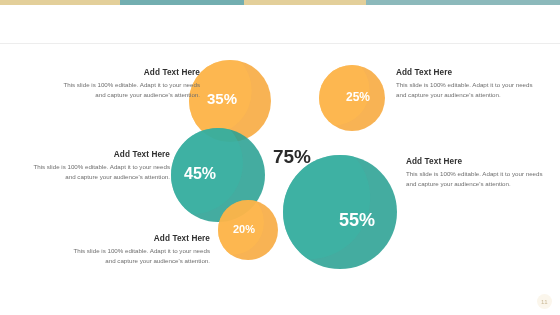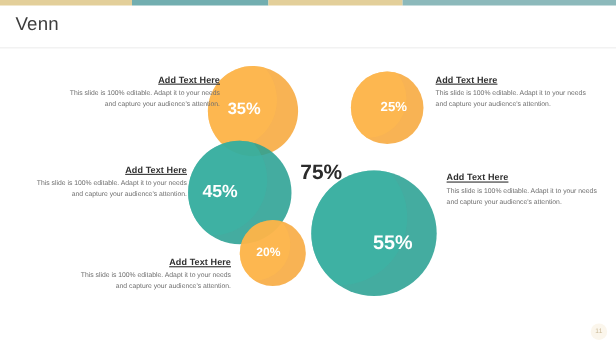--- a/index.html
+++ b/index.html
@@ -58,21 +58,20 @@
   .txt {
     position: absolute;
     width: 148px;
   }
   .txt .hd {
     font-size: 8.2px;
     font-weight: bold;
     color: #2f2f2f;
     margin-bottom: 3px;
     letter-spacing: 0.1px;
-    text-decoration: underline;
   }
   .txt .bd {
     font-size: 6.2px;
     line-height: 1.65;
     color: #6e6e6e;
   }
   .txt.right-align { text-align: right; }
   .txt.left-align  { text-align: left; }
 
   .t1 { left: 52px;  top: 68px;  }
@@ -103,21 +102,20 @@
 
 <div class="slide">
 
   <div class="topbar">
       <div class="topbar-seg" style="width: 120px; background: rgb(227, 207, 154);"></div>
       <div class="topbar-seg" style="width: 124px; background: rgb(114, 174, 176);"></div>
       <div class="topbar-seg" style="width: 122px; background: rgb(227, 207, 154);"></div>
       <div class="topbar-seg" style="width: 194px; background: rgb(140, 185, 187);"></div>
     </div>
 
-  <div class="title">Venn</div>
   <div class="title-rule"></div>
 
   <div class="venn">
     <svg width="560" height="250" viewBox="0 0 560 250">
       <defs>
         <clipPath id="clipHL">
             <rect x="0" y="0" width="560" height="250"></rect>
           </clipPath>
       </defs>
       <g id="venn-shapes">

